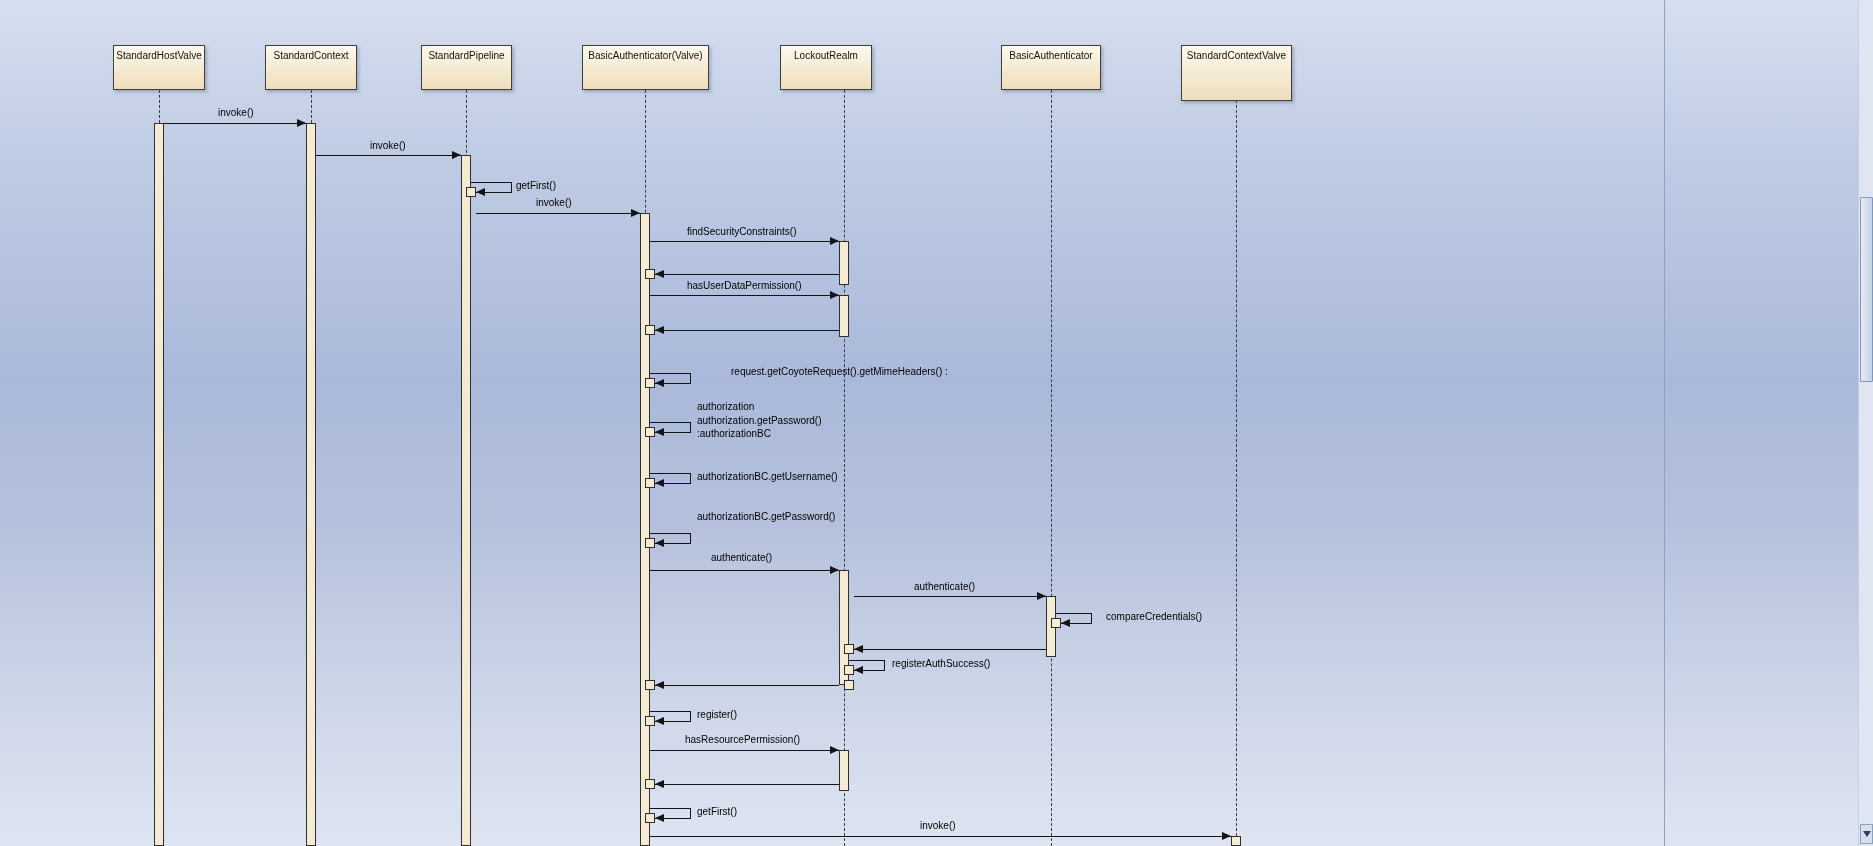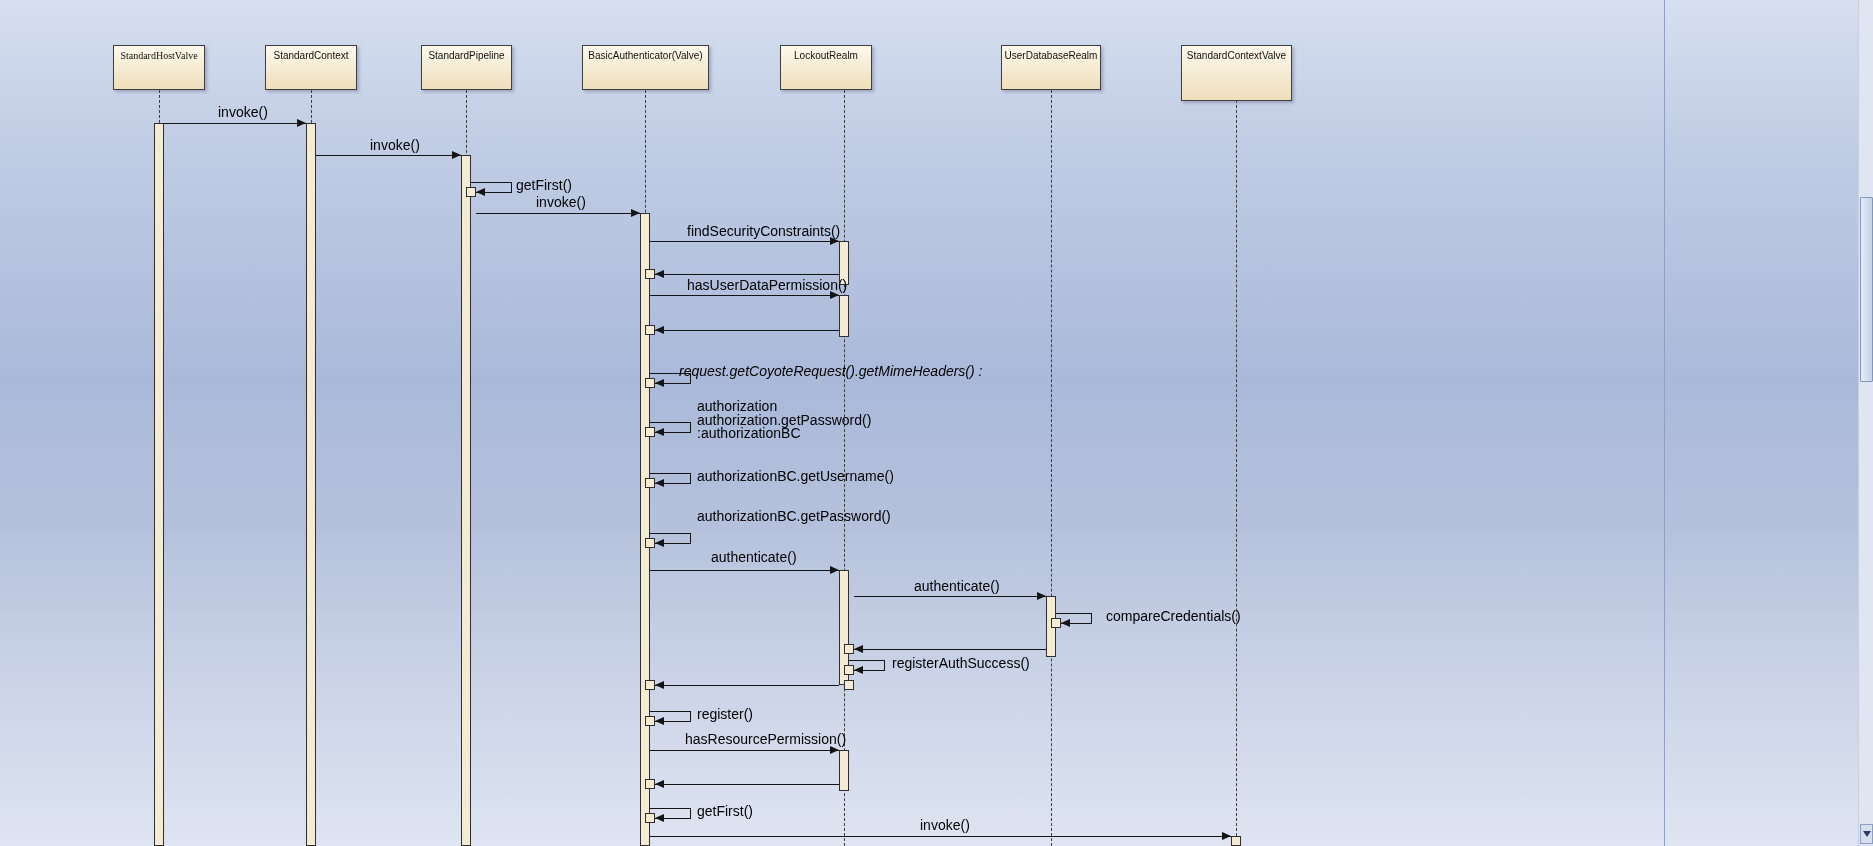--- a/index.html
+++ b/index.html
@@ -10,56 +10,56 @@
   .lifeline-line{position:absolute;width:0;border-left:1px dashed #3c3c3c;z-index:1}
   .lifeline-head{position:absolute;background:linear-gradient(180deg,#fdf9ec,#eedebb);
     border:1px solid #3f3f3f;box-shadow:2px 2px 3px rgba(70,80,110,.35);text-align:center;z-index:3}
   .head-label{font-size:10px;color:#111;padding-top:4px;white-space:nowrap}
   .activation{position:absolute;width:10px;background:#f5ebd2;border:1px solid #2f2f2f;z-index:2}
   .marker{position:absolute;width:10px;height:10px;background:#f5ebd2;border:1px solid #2f2f2f;z-index:5}
   .mline{position:absolute;height:1px;background:#141414;z-index:4}
   .vline{position:absolute;width:1px;background:#141414;z-index:4}
   .arr-r{position:absolute;width:0;height:0;border-top:4px solid transparent;border-bottom:4px solid transparent;border-left:9px solid #141414;z-index:4}
   .arr-l{position:absolute;width:0;height:0;border-top:4px solid transparent;border-bottom:4px solid transparent;border-right:9px solid #141414;z-index:4}
-  .mlabel{position:absolute;font-size:14px;color:#000;white-space:nowrap;line-height:13px;z-index:6}
+  .mlabel{position:absolute;font-size:10px;color:#000;white-space:nowrap;line-height:13px;z-index:6}
   #page-divider{position:absolute;top:0;width:1px;height:846px;background:#8fa0c4;z-index:1}
   #vscroll{position:absolute;right:0;top:0;width:15px;height:846px;background:#dfe5f1;border-left:1px solid #c4cfdf;z-index:10}
   #vthumb{position:absolute;left:1px;width:13px;background:linear-gradient(90deg,#e6ecf7,#c4d1e8);border:1px solid #8296b8;border-radius:1px}
   #vbtn-down{position:absolute;left:1px;width:13px;background:#d7dfee;border:1px solid #8ba0c0;display:flex;align-items:center;justify-content:center}
   .tri-down{width:0;height:0;border-left:4px solid transparent;border-right:4px solid transparent;border-top:6px solid #2f3f63}
 </style>
 </head>
 <body>
 
 <div id="screen">
   <div id="page-divider" style="left: 1664px;"></div>
   <div id="diagram-layer">
       <div class="lifeline-line" style="left: 159px; top: 90px; height: 756px;"></div>
-      <div class="lifeline-head" style="left: 113px; top: 45px; width: 92px; height: 45px; font-family: Liberation Serif, serif;">
+      <div class="lifeline-head" style="left: 113px; top: 45px; width: 92px; height: 45px;">
         <div class="head-label">StandardHostValve</div>
       </div>
       <div class="lifeline-line" style="left: 311px; top: 90px; height: 756px;"></div>
       <div class="lifeline-head" style="left: 265px; top: 45px; width: 92px; height: 45px;">
         <div class="head-label">StandardContext</div>
       </div>
       <div class="lifeline-line" style="left: 466px; top: 90px; height: 756px;"></div>
       <div class="lifeline-head" style="left: 421px; top: 45px; width: 91px; height: 45px;">
         <div class="head-label">StandardPipeline</div>
       </div>
       <div class="lifeline-line" style="left: 645px; top: 90px; height: 756px;"></div>
       <div class="lifeline-head" style="left: 582px; top: 45px; width: 127px; height: 45px;">
         <div class="head-label">BasicAuthenticator(Valve)</div>
       </div>
       <div class="lifeline-line" style="left: 844px; top: 90px; height: 756px;"></div>
       <div class="lifeline-head" style="left: 780px; top: 45px; width: 92px; height: 45px;">
         <div class="head-label">LockoutRealm</div>
       </div>
       <div class="lifeline-line" style="left: 1051px; top: 90px; height: 756px;"></div>
       <div class="lifeline-head" style="left: 1001px; top: 45px; width: 100px; height: 45px;">
-        <div class="head-label">UserDatabaseRealm</div>
+        <div class="head-label">BasicAuthenticator</div>
       </div>
       <div class="lifeline-line" style="left: 1236px; top: 90px; height: 756px;"></div>
       <div class="lifeline-head" style="left: 1181px; top: 45px; width: 111px; height: 56px;">
         <div class="head-label">StandardContextValve</div>
       </div>
       <div class="activation" style="left: 154px; top: 123px; height: 723px;"></div>
       <div class="activation" style="left: 306px; top: 123px; height: 723px;"></div>
       <div class="activation" style="left: 461px; top: 155px; height: 691px;"></div>
       <div class="activation" style="left: 640px; top: 213px; height: 633px;"></div>
       <div class="activation" style="left: 839px; top: 241px; height: 44px;"></div>
@@ -107,21 +107,21 @@
       <div class="arr-l" style="left: 655px; top: 780px;"></div>
       <div class="mline" style="left: 471px; top: 182px; width: 40px;"></div>
       <div class="vline" style="left: 511px; top: 182px; height: 11px;"></div>
       <div class="mline" style="left: 476px; top: 192px; width: 35px;"></div>
       <div class="arr-l" style="left: 476px; top: 188px;"></div>
       <div class="mlabel" style="left: 516px; top: 179px;">getFirst()</div>
       <div class="mline" style="left: 650px; top: 373px; width: 40px;"></div>
       <div class="vline" style="left: 690px; top: 373px; height: 11px;"></div>
       <div class="mline" style="left: 655px; top: 383px; width: 35px;"></div>
       <div class="arr-l" style="left: 655px; top: 379px;"></div>
-      <div class="mlabel" style="left: 679px; top: 365px; font-style: italic;">request.getCoyoteRequest().getMimeHeaders() :</div>
+      <div class="mlabel" style="left: 731px; top: 365px;">request.getCoyoteRequest().getMimeHeaders() :</div>
       <div class="mlabel" style="left: 697px; top: 378px; margin-top: 22px;">authorization</div>
       <div class="mline" style="left: 650px; top: 422px; width: 40px;"></div>
       <div class="vline" style="left: 690px; top: 422px; height: 11px;"></div>
       <div class="mline" style="left: 655px; top: 432px; width: 35px;"></div>
       <div class="arr-l" style="left: 655px; top: 428px;"></div>
       <div class="mlabel" style="left: 697px; top: 414px;">authorization.getPassword()</div>
       <div class="mlabel" style="left: 697px; top: 427px;">:authorizationBC</div>
       <div class="mline" style="left: 650px; top: 473px; width: 40px;"></div>
       <div class="vline" style="left: 690px; top: 473px; height: 11px;"></div>
       <div class="mline" style="left: 655px; top: 483px; width: 35px;"></div>

